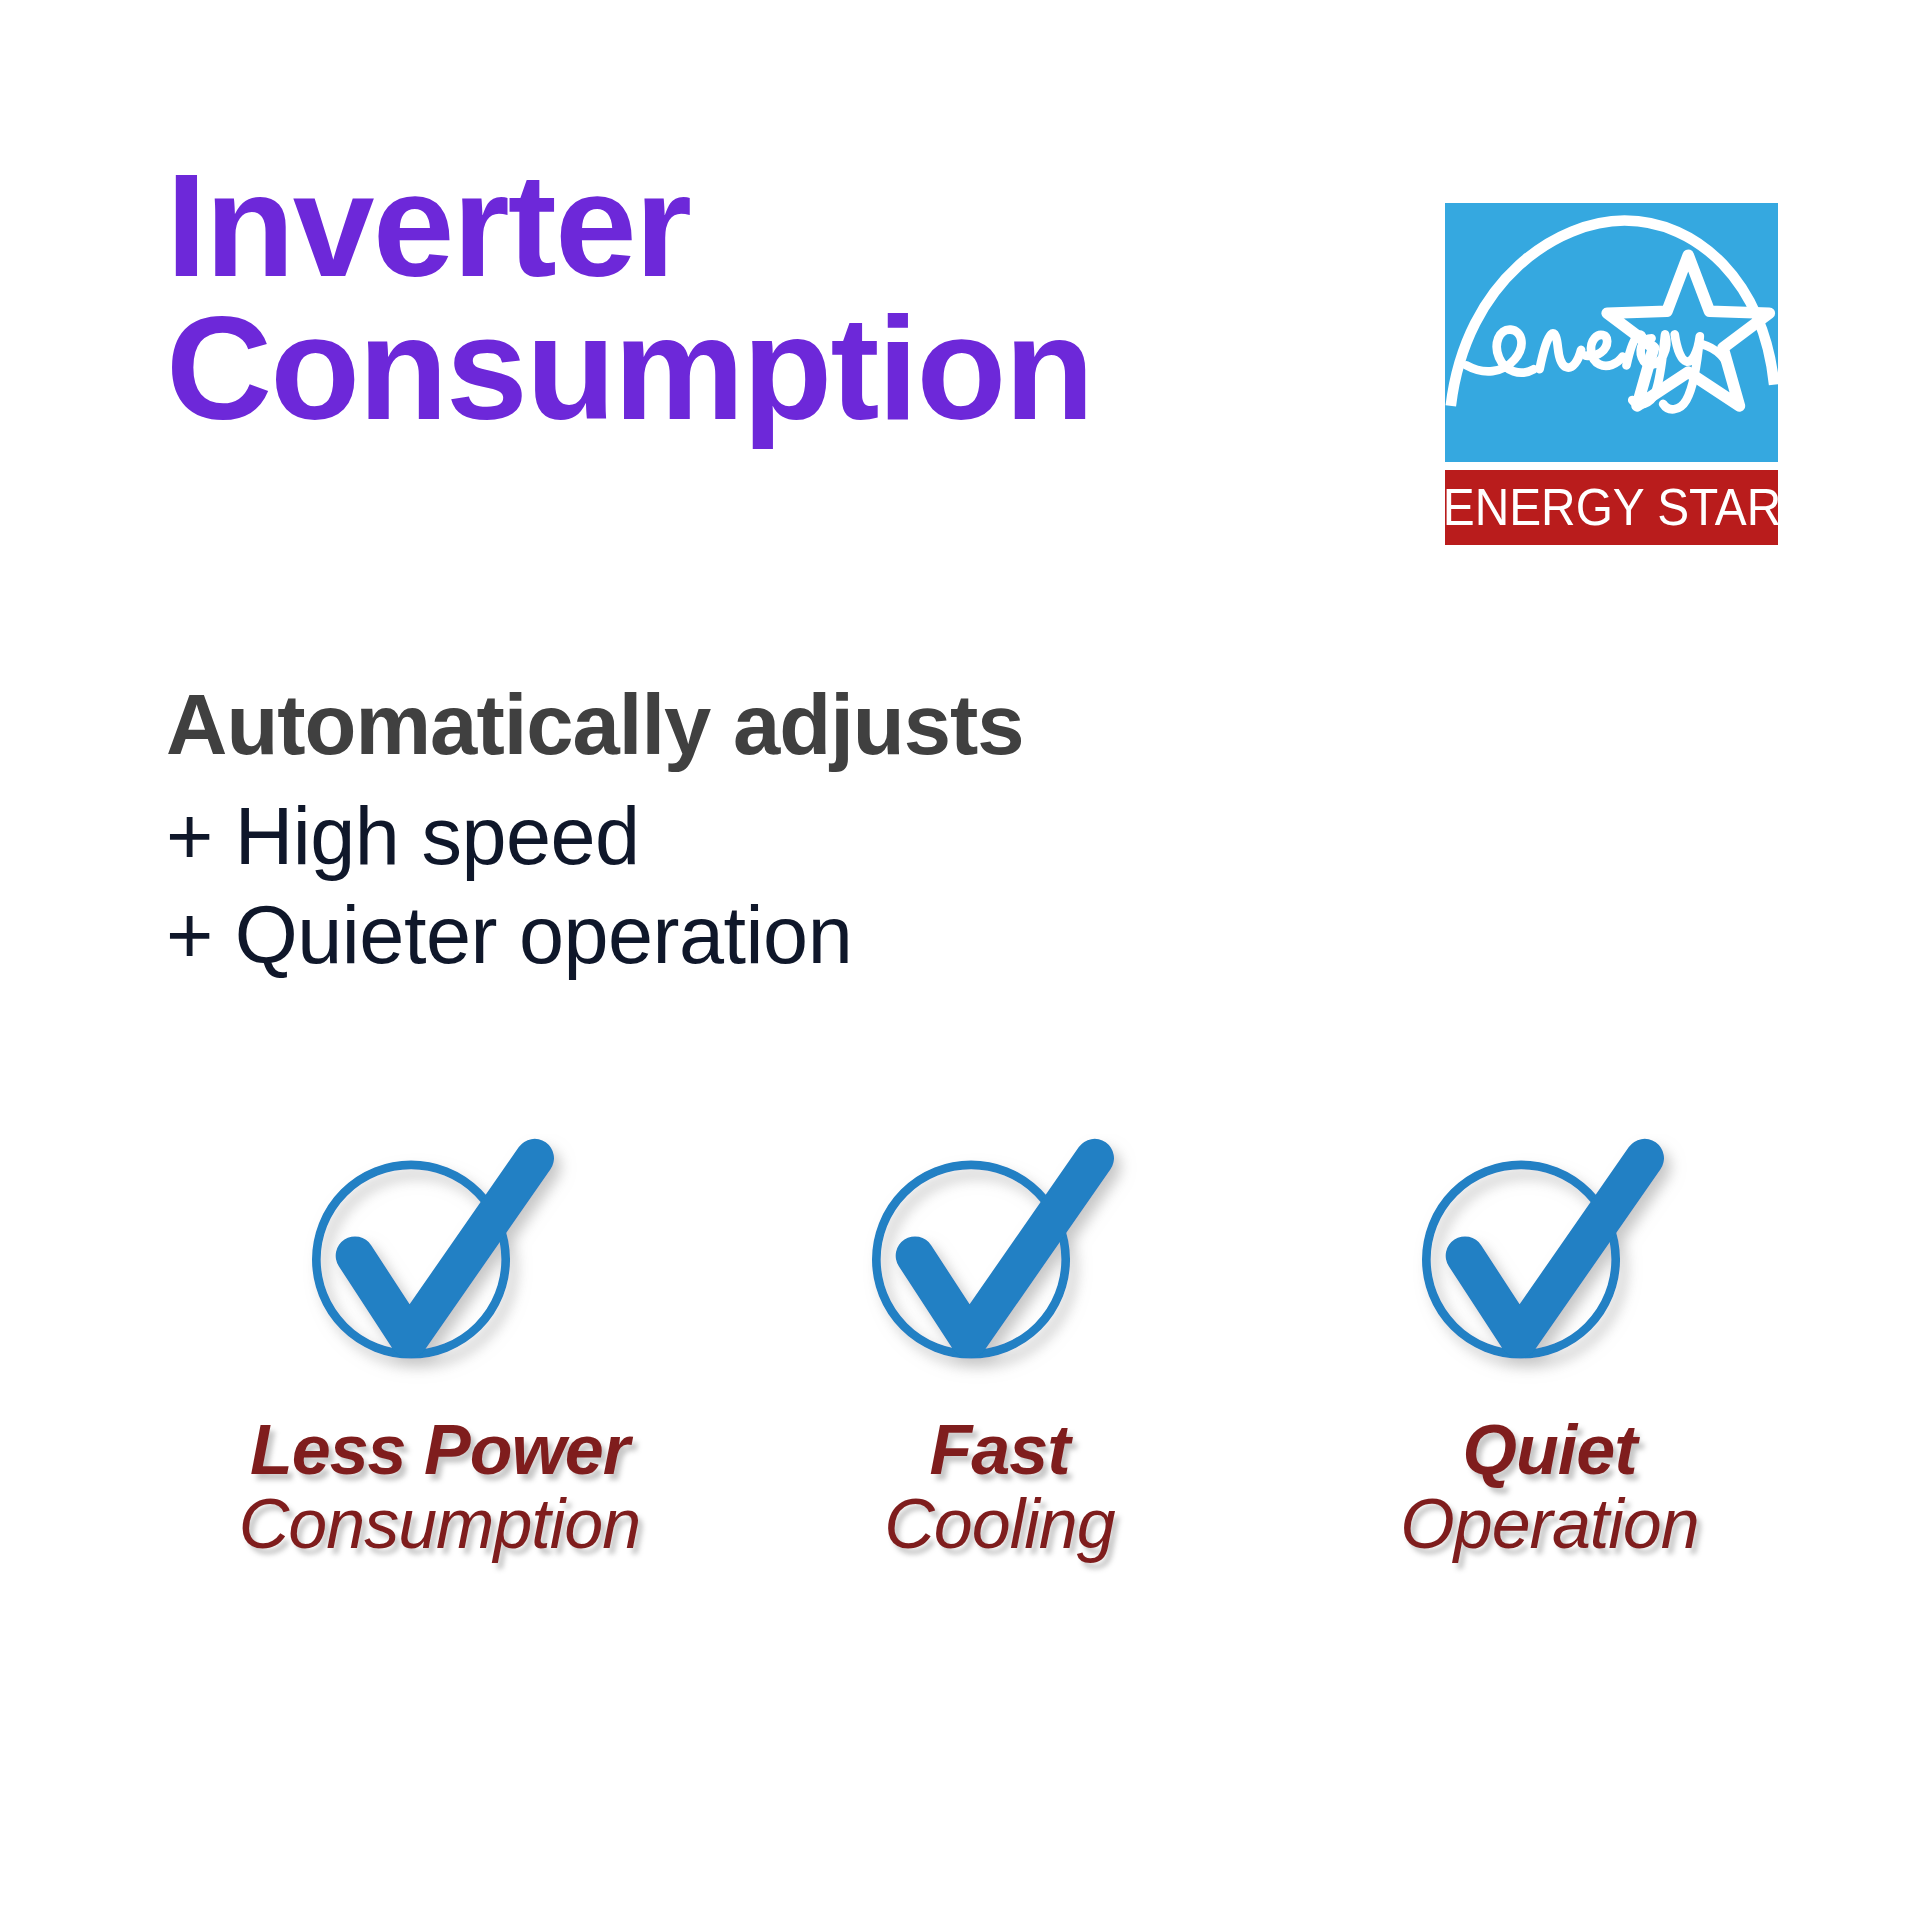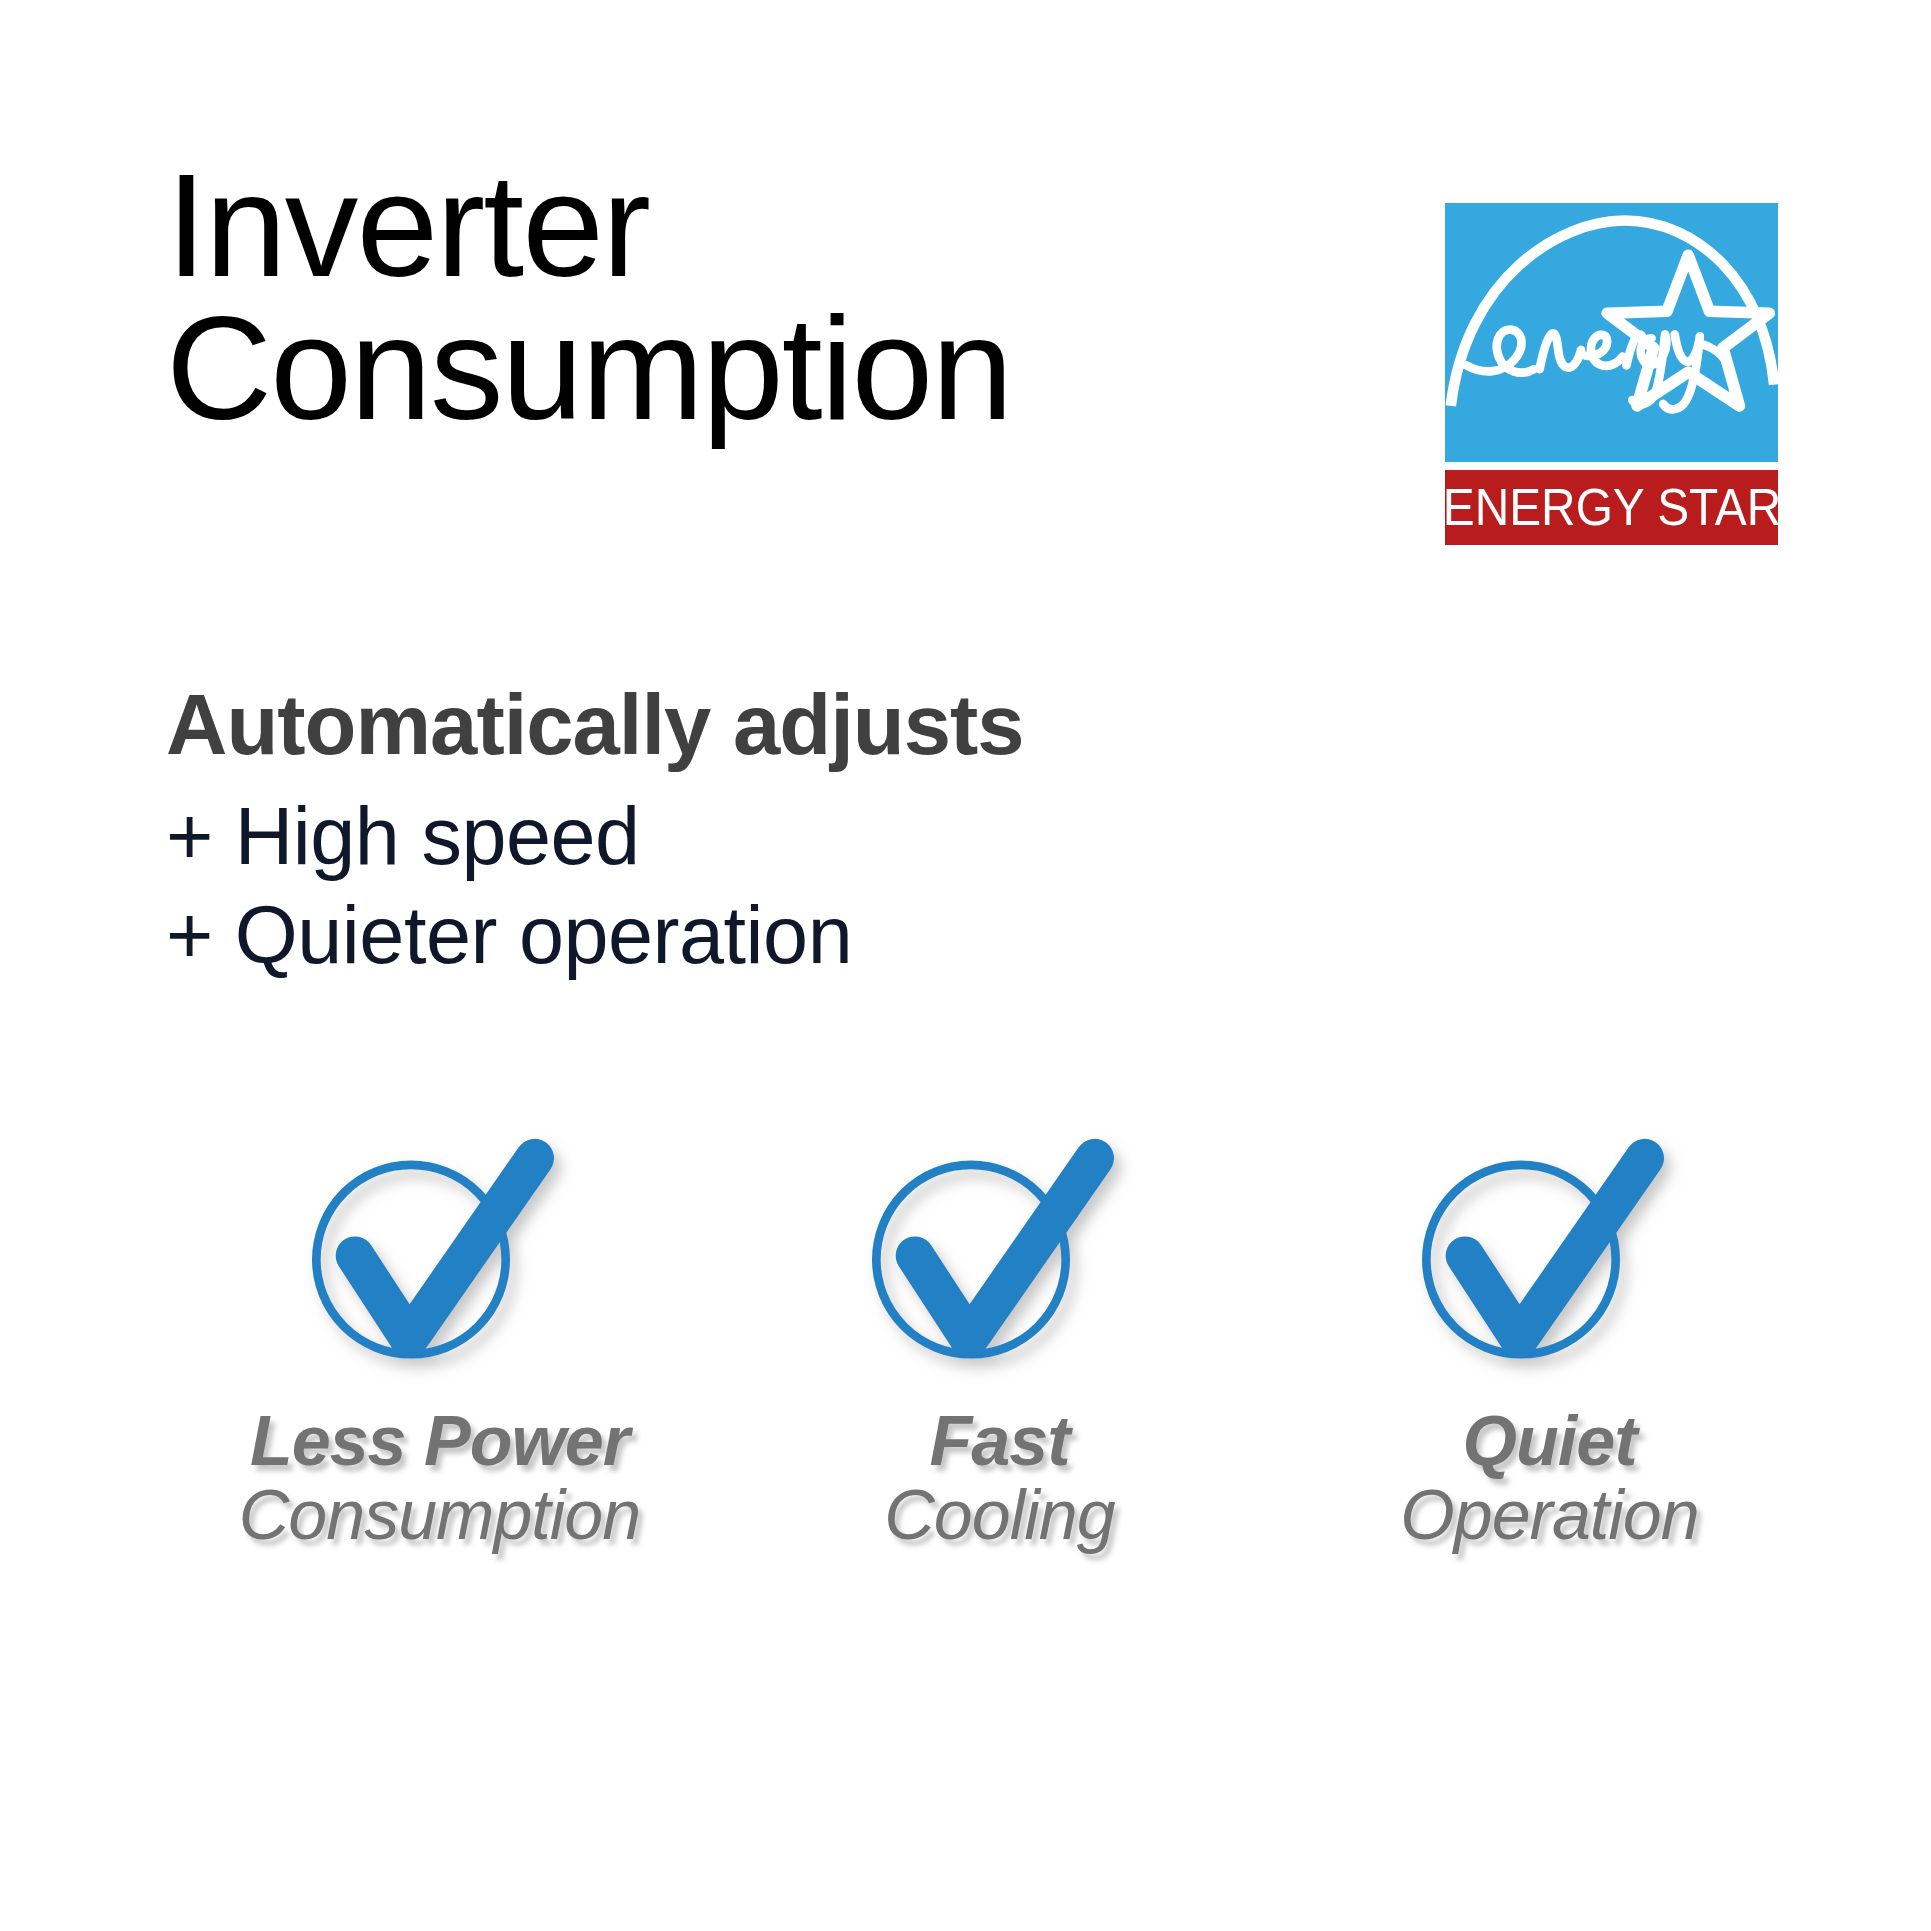--- a/index.html
+++ b/index.html
@@ -16,23 +16,23 @@
     font-family: "Liberation Sans", sans-serif;
     -webkit-font-smoothing: antialiased;
   }
 
   
   .headline {
     position: absolute;
     left: 166px;
     top: 154px;
     width: 1207px;
-    color: #000000;
-    font-family: "Liberation Sans", sans-serif;
-    font-weight: normal;
+    color: #6d28d9;
+    font-family: "Liberation Sans", sans-serif;
+    font-weight: bold;
     font-size: 147px;
     line-height: 0.97;
     letter-spacing: -1.9px;
   }
   .headline .hl-line { display: block; white-space: nowrap; }
 
   
   .estar {
     position: absolute;
     left: 1445px;
@@ -111,22 +111,22 @@
   .check-wrap {
     width: 541px;
     height: 256px;
     display: flex;
     align-items: flex-start;
     justify-content: center;
   }
   .check-svg { display: block; }
 
   .feat-label {
-    margin-top: 15px;
-    color: #737373;
+    margin-top: 24px;
+    color: #7f1d1d;
     font-family: "Liberation Sans", sans-serif;
     font-style: italic;
     line-height: 1.05;
   }
   .feat-strong {
     display: block;
     font-weight: bold;
     font-size: 70px;
     letter-spacing: -1px;
     text-shadow: 4.8px 5.8px 4.8px rgba(130,130,130,0.45);

